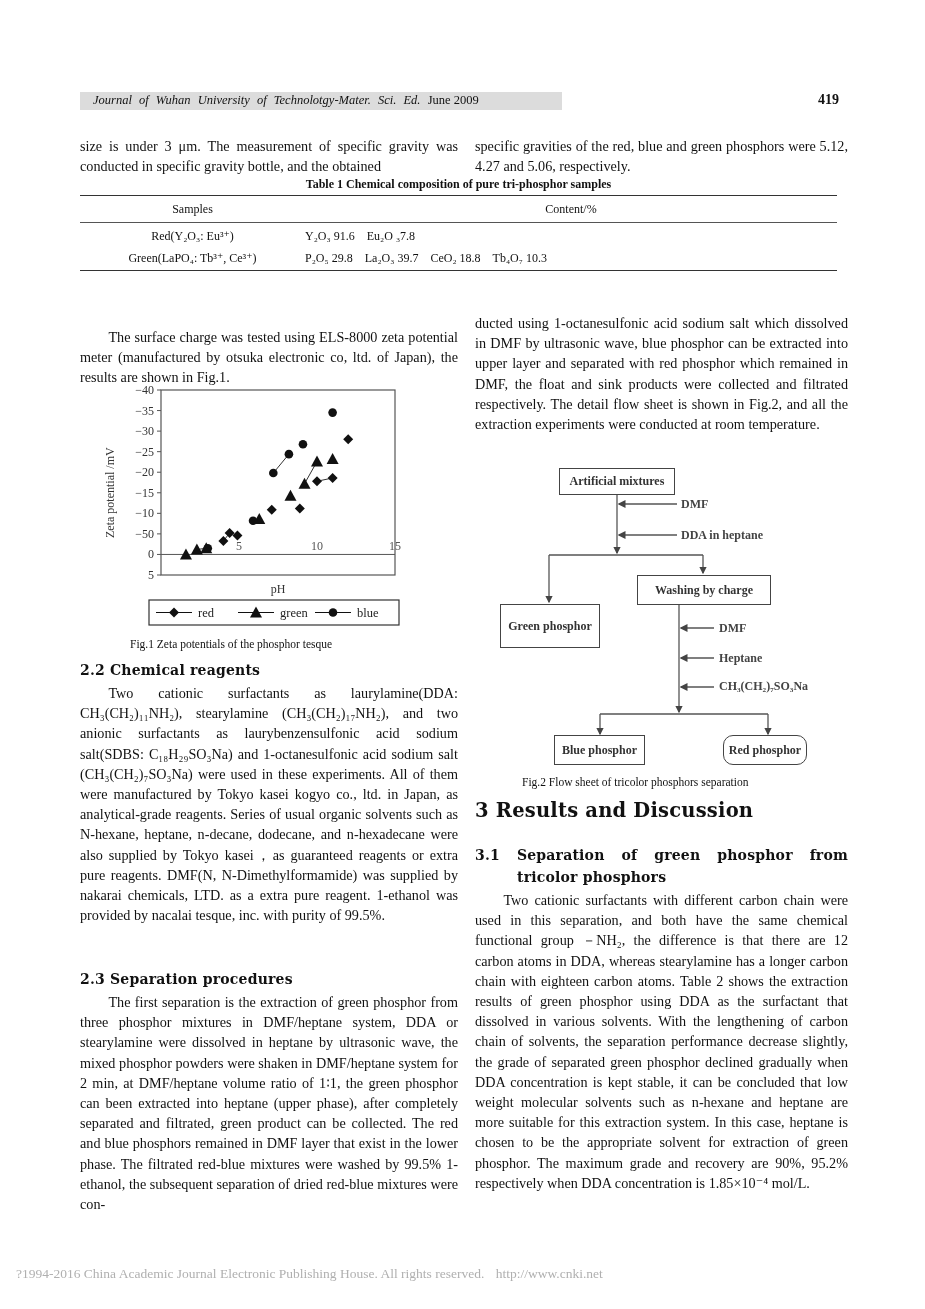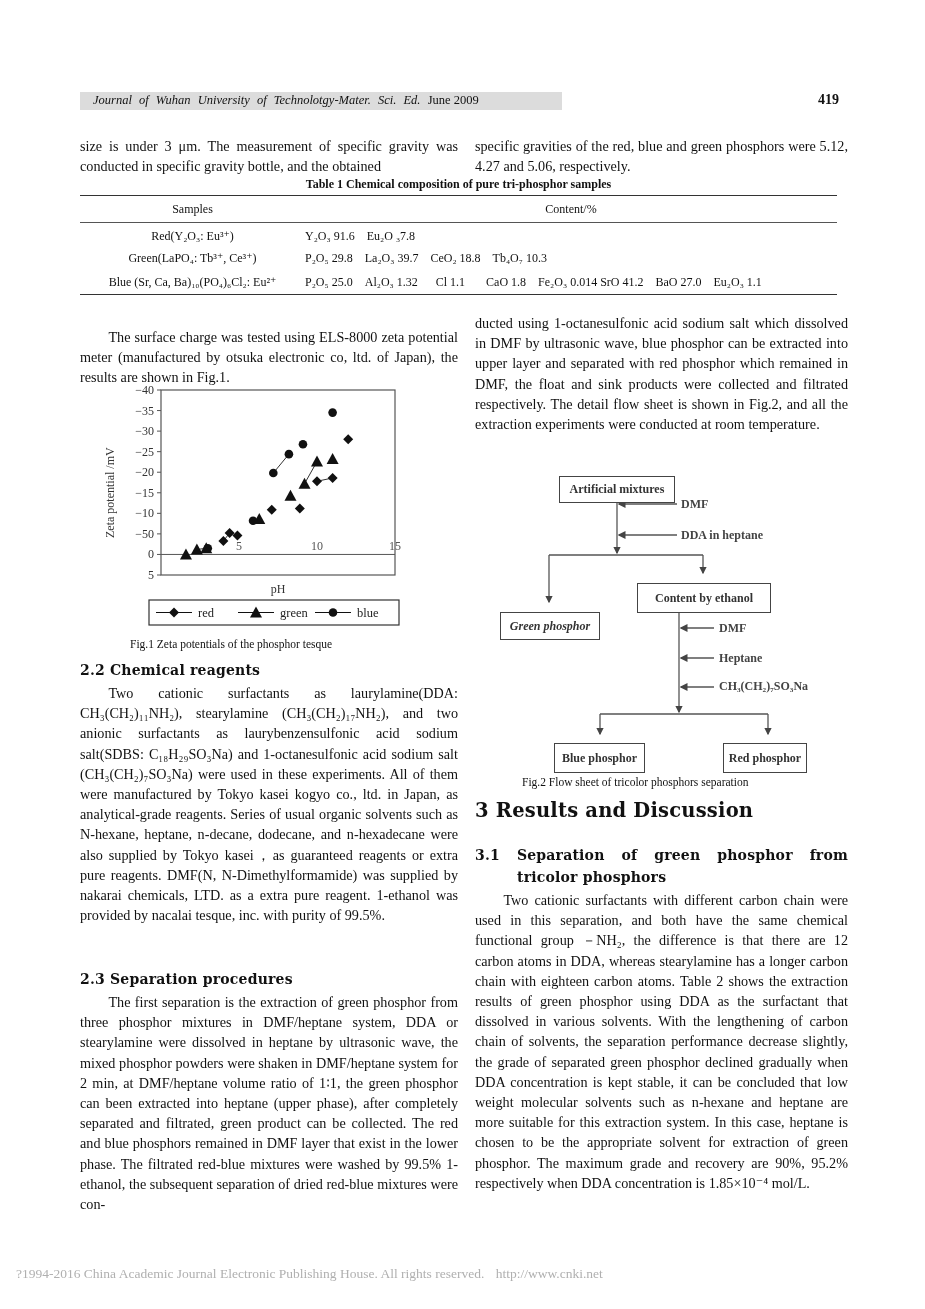--- a/index.html
+++ b/index.html
@@ -23,21 +23,21 @@
   .table1 td.content span { display: inline-block; margin-right: 9px; }
   .table1 tr.row-red td { padding-top: 3px; }
 
   .fig1 { position: absolute; left: 100px; top: 378px; width: 305px; height: 255px; }
   .fig-caption { position: absolute; font-size: 11.5px; white-space: nowrap; }
 
   .section-h { position: absolute; font-family: "DejaVu Serif", serif; font-weight: bold; font-size: 14px; letter-spacing: 0.2px; }
   .section-h.big { font-size: 19.5px; }
 
   .fig2 { position: absolute; left: 495px; top: 462px; width: 355px; height: 320px; }
-  .flow-box { position: absolute; border: 1.4px solid #444; background: #fff; font-family: "Liberation Serif", serif; font-weight: bold; font-size: 12px; color: #333; display: flex; align-items: center; justify-content: center; white-space: nowrap; margin-top: 8px; }
+  .flow-box { position: absolute; border: 1.4px solid #444; background: #fff; font-family: "Liberation Serif", serif; font-weight: bold; font-size: 12px; color: #333; display: flex; align-items: center; justify-content: center; white-space: nowrap; }
   .flow-label { position: absolute; font-size: 12px; font-weight: bold; color: #444; white-space: nowrap; font-family: "Liberation Serif", serif; }
 
   .footer { position: absolute; left: 16px; top: 1266px; font-size: 13.5px; color: #b0b0b0; white-space: nowrap; }
   .footer .url { margin-left: 8px; }
 </style>
 </head>
 <body>
 
 <div class="header-band"></div>
 <div class="header-text">
@@ -65,32 +65,20 @@
         <span>Eu₂O ₃7.8</span>
       </td>
     </tr>
     <tr>
       <td class="sample">Green(LaPO₄: Tb³⁺, Ce³⁺)</td>
       <td class="content">
         <span>P₂O₅ 29.8</span>
         <span>La₂O₃ 39.7</span>
         <span>CeO₂ 18.8</span>
         <span>Tb₄O₇ 10.3</span>
-      </td>
-    </tr>
-    <tr>
-      <td class="sample">Blue (Sr, Ca, Ba)₁₀(PO₄)₆Cl₂: Eu²⁺</td>
-      <td class="content">
-        <span>P₂O₅ 25.0</span>
-        <span>Al₂O₃ 1.32</span>
-        <span style="margin-left:6px;margin-right:18px;">Cl 1.1</span>
-        <span>CaO 1.8</span>
-        <span>Fe₂O₃ 0.014 SrO 41.2</span>
-        <span>BaO 27.0</span>
-        <span style="margin-right:0;">Eu₂O₃ 1.1</span>
       </td>
     </tr>
   </tbody>
 </table>
 
 <div class="para indent" style="left:80px; top:327px; width:378px;">The surface charge was tested using ELS-8000 zeta potential meter (manufactured by otsuka electronic co, ltd. of Japan), the results are shown in Fig.1.</div>
 
 <div class="fig1">
   <svg id="fig1-svg" width="305" height="255" viewBox="0 0 305 255">
     <g id="fig1-axes">
@@ -204,27 +192,27 @@
       <line x1="219" y1="225" x2="186" y2="225" marker-end="url(#arr)"></line>
 
       <line x1="105" y1="252" x2="273" y2="252"></line>
       <line x1="105" y1="252" x2="105" y2="272" marker-end="url(#arr)"></line>
       <line x1="273" y1="252" x2="273" y2="272" marker-end="url(#arr)"></line>
     </g>
   </svg>
   <div class="flow-box" style="left:64px; top:6px; width:116px; height:27px;">Artificial mixtures</div>
   <div class="flow-label" style="left:186px; top:35px;">DMF</div>
   <div class="flow-label" style="left:186px; top:66px;">DDA in heptane</div>
-  <div class="flow-box" style="left:142px; top:113px; width:134px; height:30px;">Content by ethanol</div>
-  <div class="flow-box" style="left:5px; top:142px; width:100px; height:28px;font-style:italic;">Green phosphor</div>
+  <div class="flow-box" style="left:142px; top:113px; width:134px; height:30px;">Washing by charge</div>
+  <div class="flow-box" style="left:5px; top:142px; width:100px; height:44px;">Green phosphor</div>
   <div class="flow-label" style="left:224px; top:159px;">DMF</div>
   <div class="flow-label" style="left:224px; top:189px;">Heptane</div>
   <div class="flow-label" style="left:224px; top:217px;">CH₃(CH₂)₇SO₃Na</div>
   <div class="flow-box" style="left:59px; top:273px; width:91px; height:30px;">Blue phosphor</div>
-  <div class="flow-box" style="left:228px; top:273px; width:84px; height:30px;">Red phosphor</div>
+  <div class="flow-box" style="left:228px; top:273px; width:84px; height:30px;border-radius:10px;">Red phosphor</div>
 </div>
 <div class="fig-caption" style="left:522px; top:776px;">Fig.2 Flow sheet of tricolor phosphors separation</div>
 
 <div class="section-h big" style="left:475px; top:799px;">3 Results and Discussion</div>
 <div class="section-h" style="left:475px; top:847px; width:373px; text-align:justify; text-align-last:justify;">3.1 Separation of green phosphor from</div>
 <div class="section-h" style="left:517px; top:869px;">tricolor phosphors</div>
 <div class="para indent" style="left:475px; top:890px; width:373px;">Two cationic surfactants with different carbon chain were used in this separation, and both have the same chemical functional group －NH₂, the difference is that there are 12 carbon atoms in DDA, whereas stearylamine has a longer carbon chain with eighteen carbon atoms. Table 2 shows the extraction results of green phosphor using DDA as the surfactant that dissolved in various solvents. With the lengthening of carbon chain of solvents, the separation performance decrease slightly, the grade of separated green phosphor declined gradually when DDA concentration is kept stable, it can be concluded that low weight molecular solvents such as n-hexane and heptane are more suitable for this extraction system. In this case, heptane is chosen to be the appropriate solvent for extraction of green phosphor. The maximum grade and recovery are 90%, 95.2% respectively when DDA concentration is 1.85×10⁻⁴ mol/L.</div>
 
 <div class="footer">
   <span>?1994-2016 China Academic Journal Electronic Publishing House. All rights reserved.</span>

